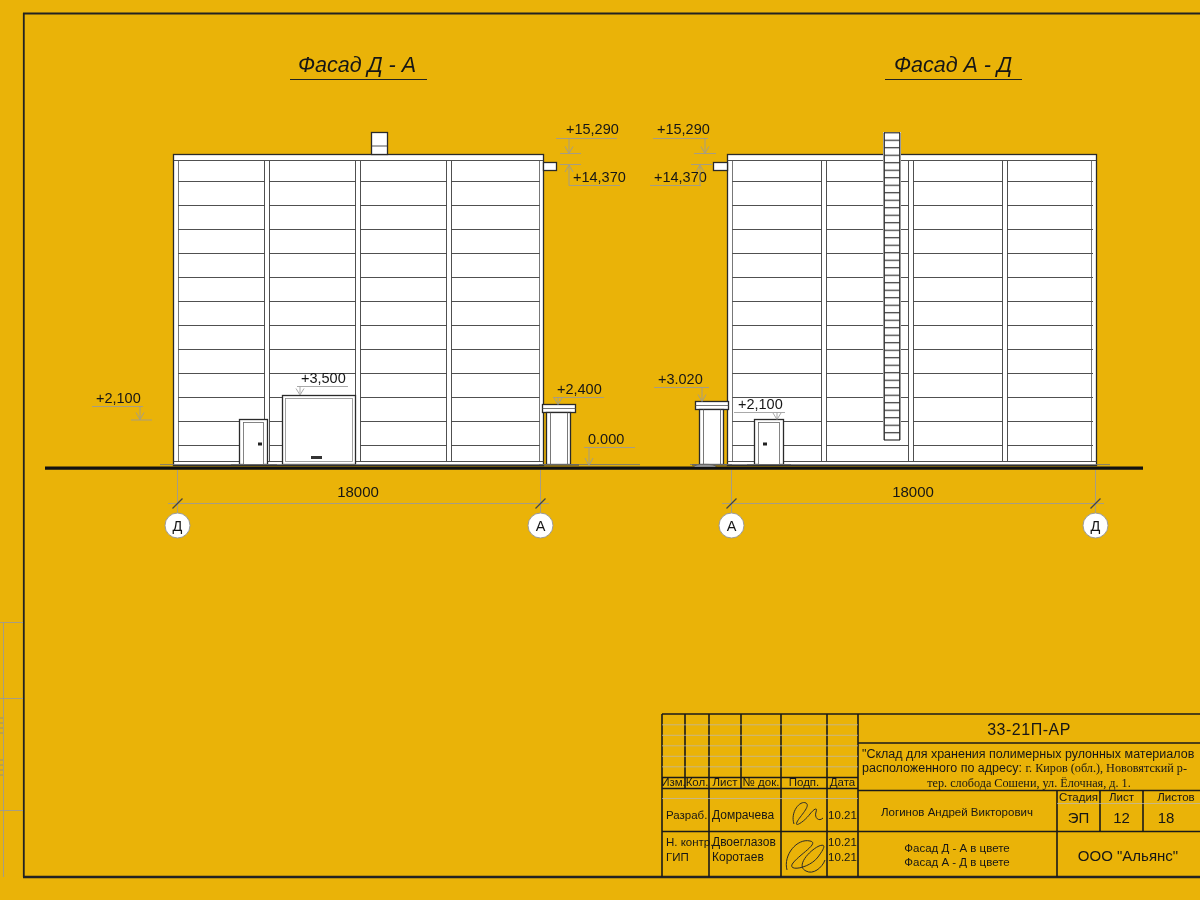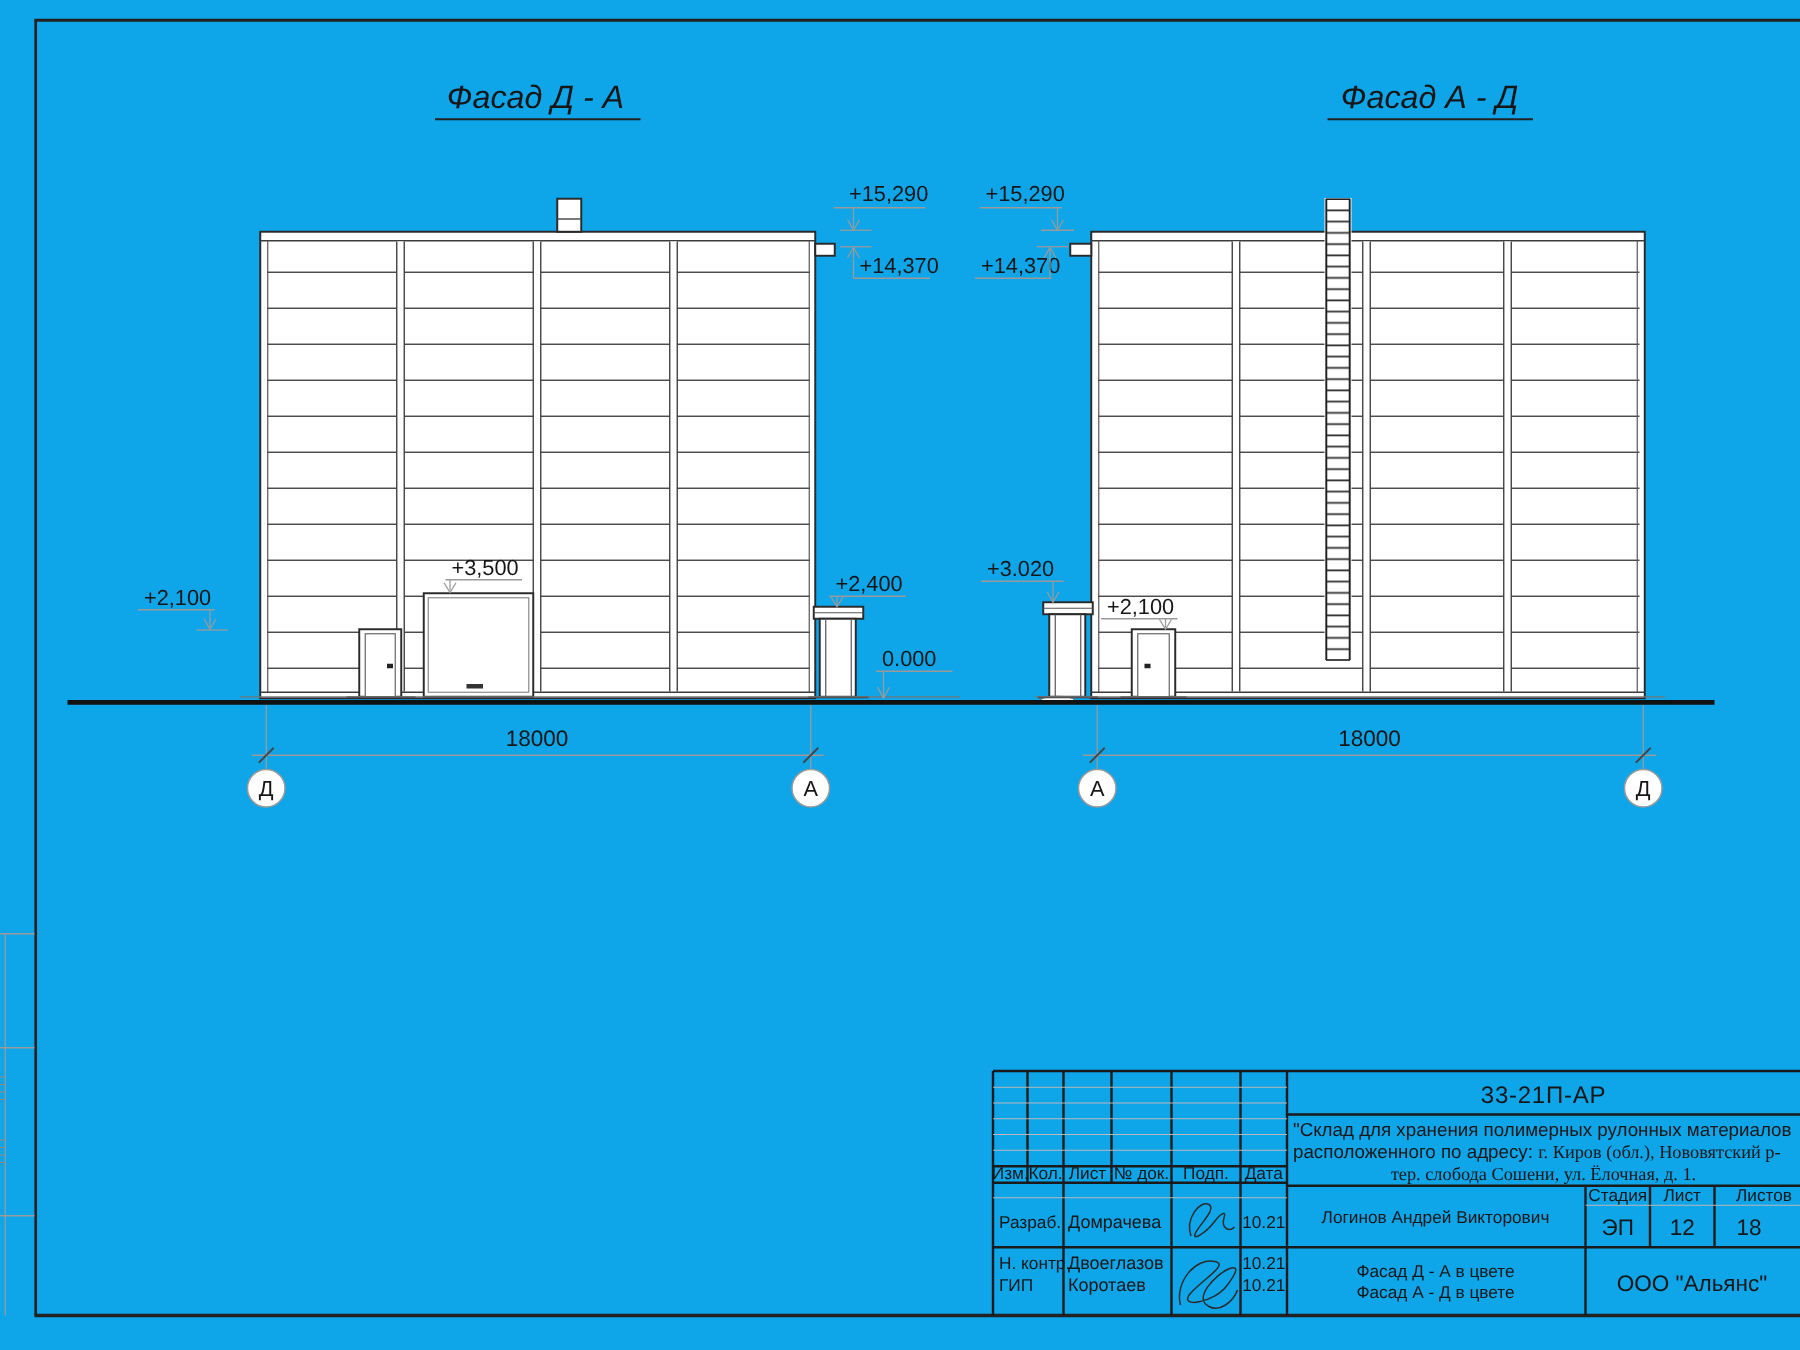--- a/index.html
+++ b/index.html
@@ -1,18 +1,18 @@
 <!DOCTYPE html>
 <html><head>
 <meta charset="utf-8">
 <style>
   html,body { margin:0; padding:0; background:#ffffff; }
   #sheet {
     position:relative; width:1200px; height:900px;
-    background:#0ea5e9; overflow:hidden;
+    background:#eab308; overflow:hidden;
     font-family:"Liberation Sans", sans-serif;
   }
   svg text { font-family:"Liberation Sans", sans-serif; fill:#161616; }
   .mk     { font-size:14.5px; }
   .dim    { font-size:15px; }
   .axis   { font-size:14.5px; }
   .ftitle { font-size:21.5px; font-style:italic; }
   .h11    { font-size:11.5px; }
   .n12    { font-size:12px; }
   .big15  { font-size:15px; }

